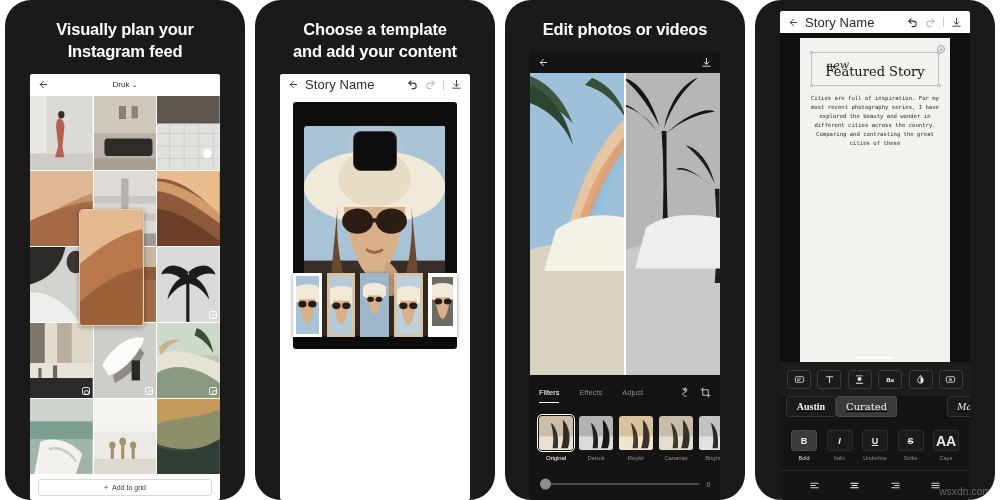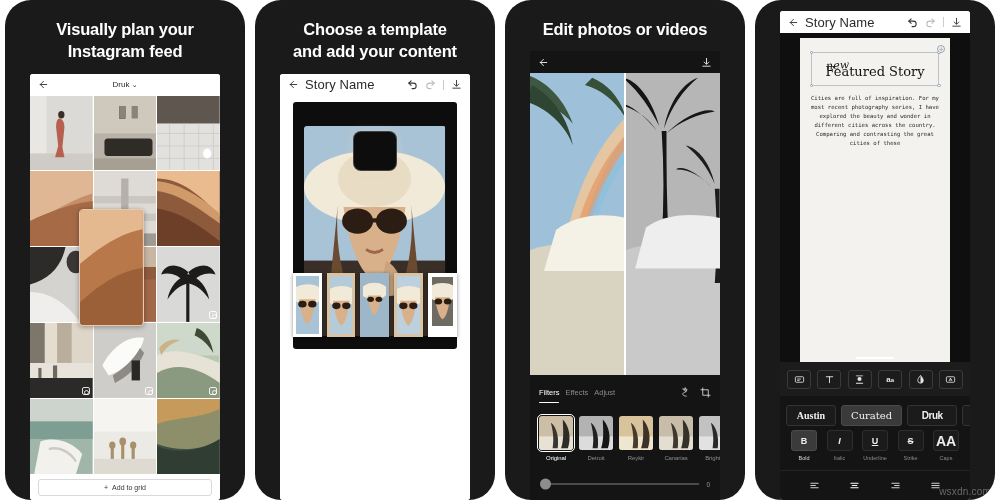--- a/index.html
+++ b/index.html
@@ -189,21 +189,21 @@
     display: flex;
     position: relative;
     overflow: hidden;
   }
   .ed-half { flex: 1 1 50%; position: relative; overflow: hidden; }
   .ed-divider { width: 1.5px; background: #fff; }
   .ed-tabs {
     flex: 0 0 22px;
     display: flex; align-items: center;
     padding: 12px 9px;
-    gap: 6px;
+    gap: 20px;
     background: #141414;
     position: relative;
   }
   .ed-tab { font-size: 7.5px; color: #8a8a8a; position: relative; }
   .ed-tab.on { color: #fff; }
   .ed-tab.on:after {
     content:""; position: absolute; left: 0; right: 0; bottom: -6px;
     height: 1.5px; background: #fff; border-radius: 1px;
   }
   .ed-tools { margin-left: auto; display: flex; gap: 10px; align-items: center; }
@@ -311,24 +311,25 @@
   }
   .tbtn {
     width: 24px; height: 19px;
     border: 1px solid #3a3a3a;
     border-radius: 3px;
     display: flex; align-items: center; justify-content: center;
     color: #e6e6e6;
   }
   .fontrow {
     flex: 0 0 30px;
-    display: flex; align-items: flex-end; gap: 5px;
+    display: flex; align-items: flex-start; 
     padding: 0 6px;
     background: #141414;
     overflow: hidden;
+    text-decoration: underline;
   }
   .fontchip {
     flex: 0 0 auto;
     height: 21px;
     min-width: 50px;
     padding: 0 9px;
     border: 1px solid #333;
     border-radius: 3px;
     background: #1b1b1b;
     display: flex; align-items: center; justify-content: center;

